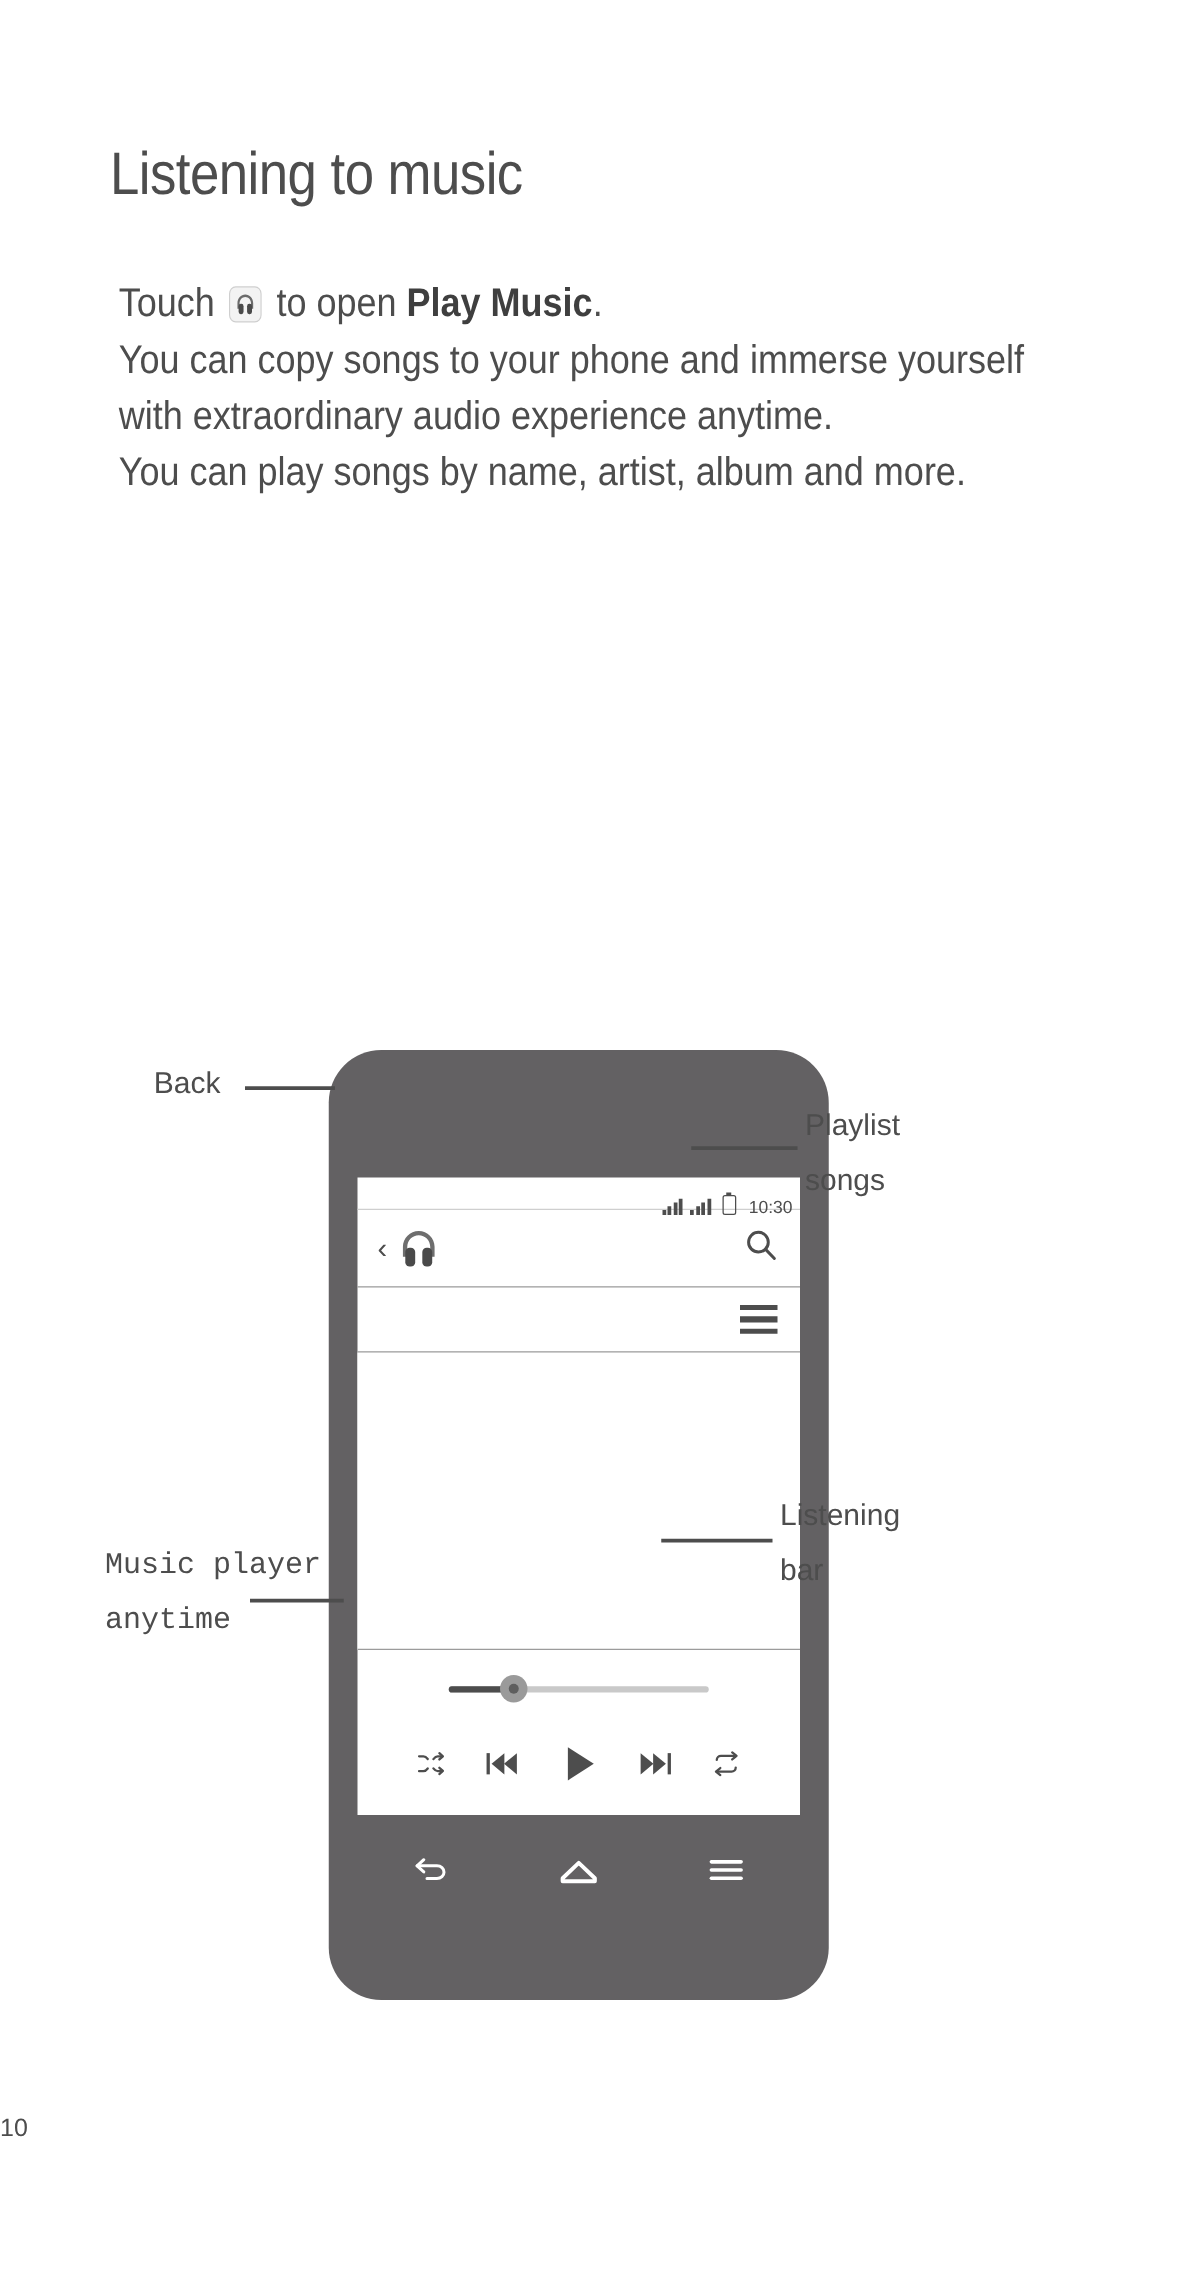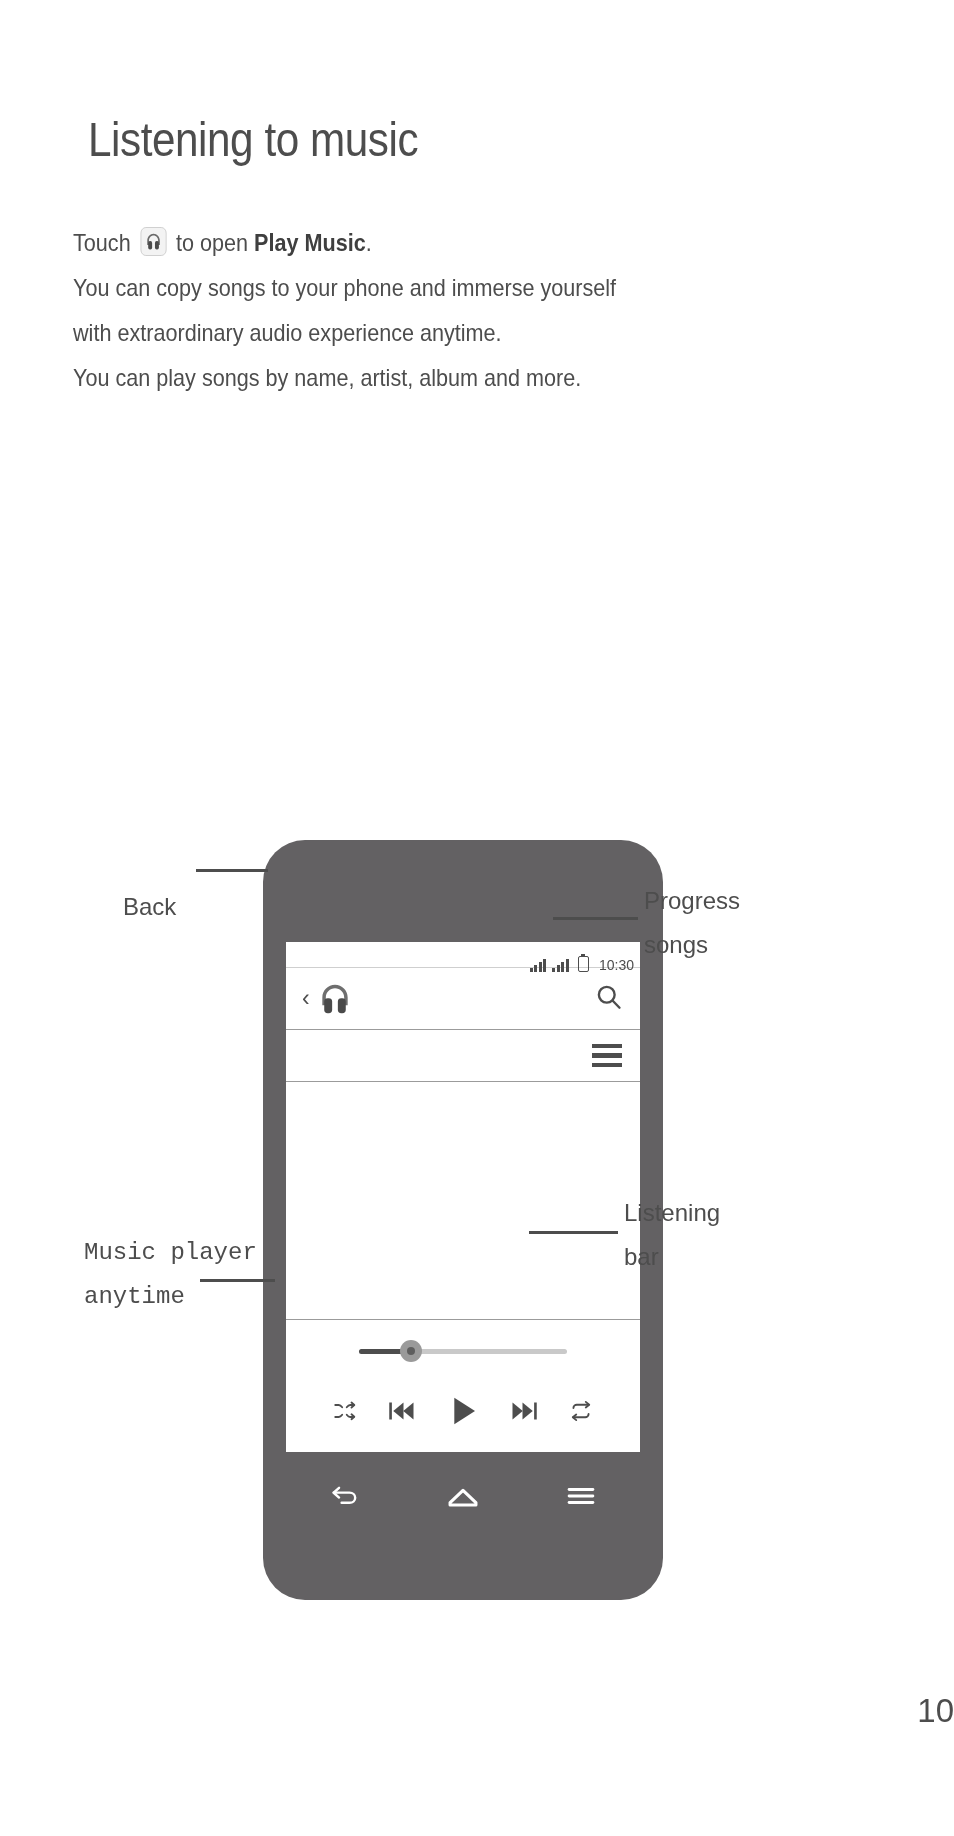--- a/index.html
+++ b/index.html
@@ -25,24 +25,24 @@
     font-weight: 400;
     color: #4d4d4d;
     letter-spacing: -0.5px;
     transform: scaleX(0.88);
     transform-origin: left top;
     white-space: nowrap;
   }
 
   .body-copy {
     position: absolute;
-    left: 73px;
+    left: 95px;
     top: 220px;
     width: 790px;
-    font-size: 24px;
+    font-size: 32px;
     line-height: 45px;
     color: #4d4d4d;
   }
   .body-copy .line {
     white-space: nowrap;
     transform: scaleX(0.9);
     transform-origin: left center;
   }
   .body-copy b {
     font-weight: bold;
@@ -237,22 +237,22 @@
     position: absolute;
     height: 3px;
     background: #4d4d4d;
   }
 
   .page-number {
     position: absolute;
     left: 0;
     top: 1692px;
     width: 954px;
-    text-align: right;
-    font-size: 33px;
+    text-align: left;
+    font-size: 20px;
     color: #4d4d4d;
   }
 </style>
 </head>
 <body>
 
 <div class="page-title">Listening to music</div>
 
 <div class="body-copy">
   <div class="line">
@@ -377,27 +377,27 @@
     <span>
       <svg width="34" height="34" viewBox="0 0 24 24" stroke="#ffffff" stroke-width="2" stroke-linecap="round">
         <line x1="3.6" y1="7.4" x2="20.4" y2="7.4"></line>
         <line x1="3.6" y1="12" x2="20.4" y2="12"></line>
         <line x1="3.6" y1="16.6" x2="20.4" y2="16.6"></line>
       </svg>
     </span>
   </div>
 </div>
 
-<div class="callout" style="left:123px; top:845px;margin-top:40px;">
+<div class="callout" style="left:123px; top:845px;">
   <span>Back</span>
 </div>
 <div class="leader" style="left:196px; top:869px; width:72px;"></div>
 
 <div class="callout" style="left:644px; top:879px;">
-  <div>Progress</div>
+  <div>Playlist</div>
   <div>songs</div>
 </div>
 <div class="leader" style="left:553px; top:917px; width:85px;"></div>
 
 <div class="callout" style="left:624px; top:1191px;">
   <div>Listening</div>
   <div>bar</div>
 </div>
 <div class="leader" style="left:529px; top:1231px; width:89px;"></div>
 

